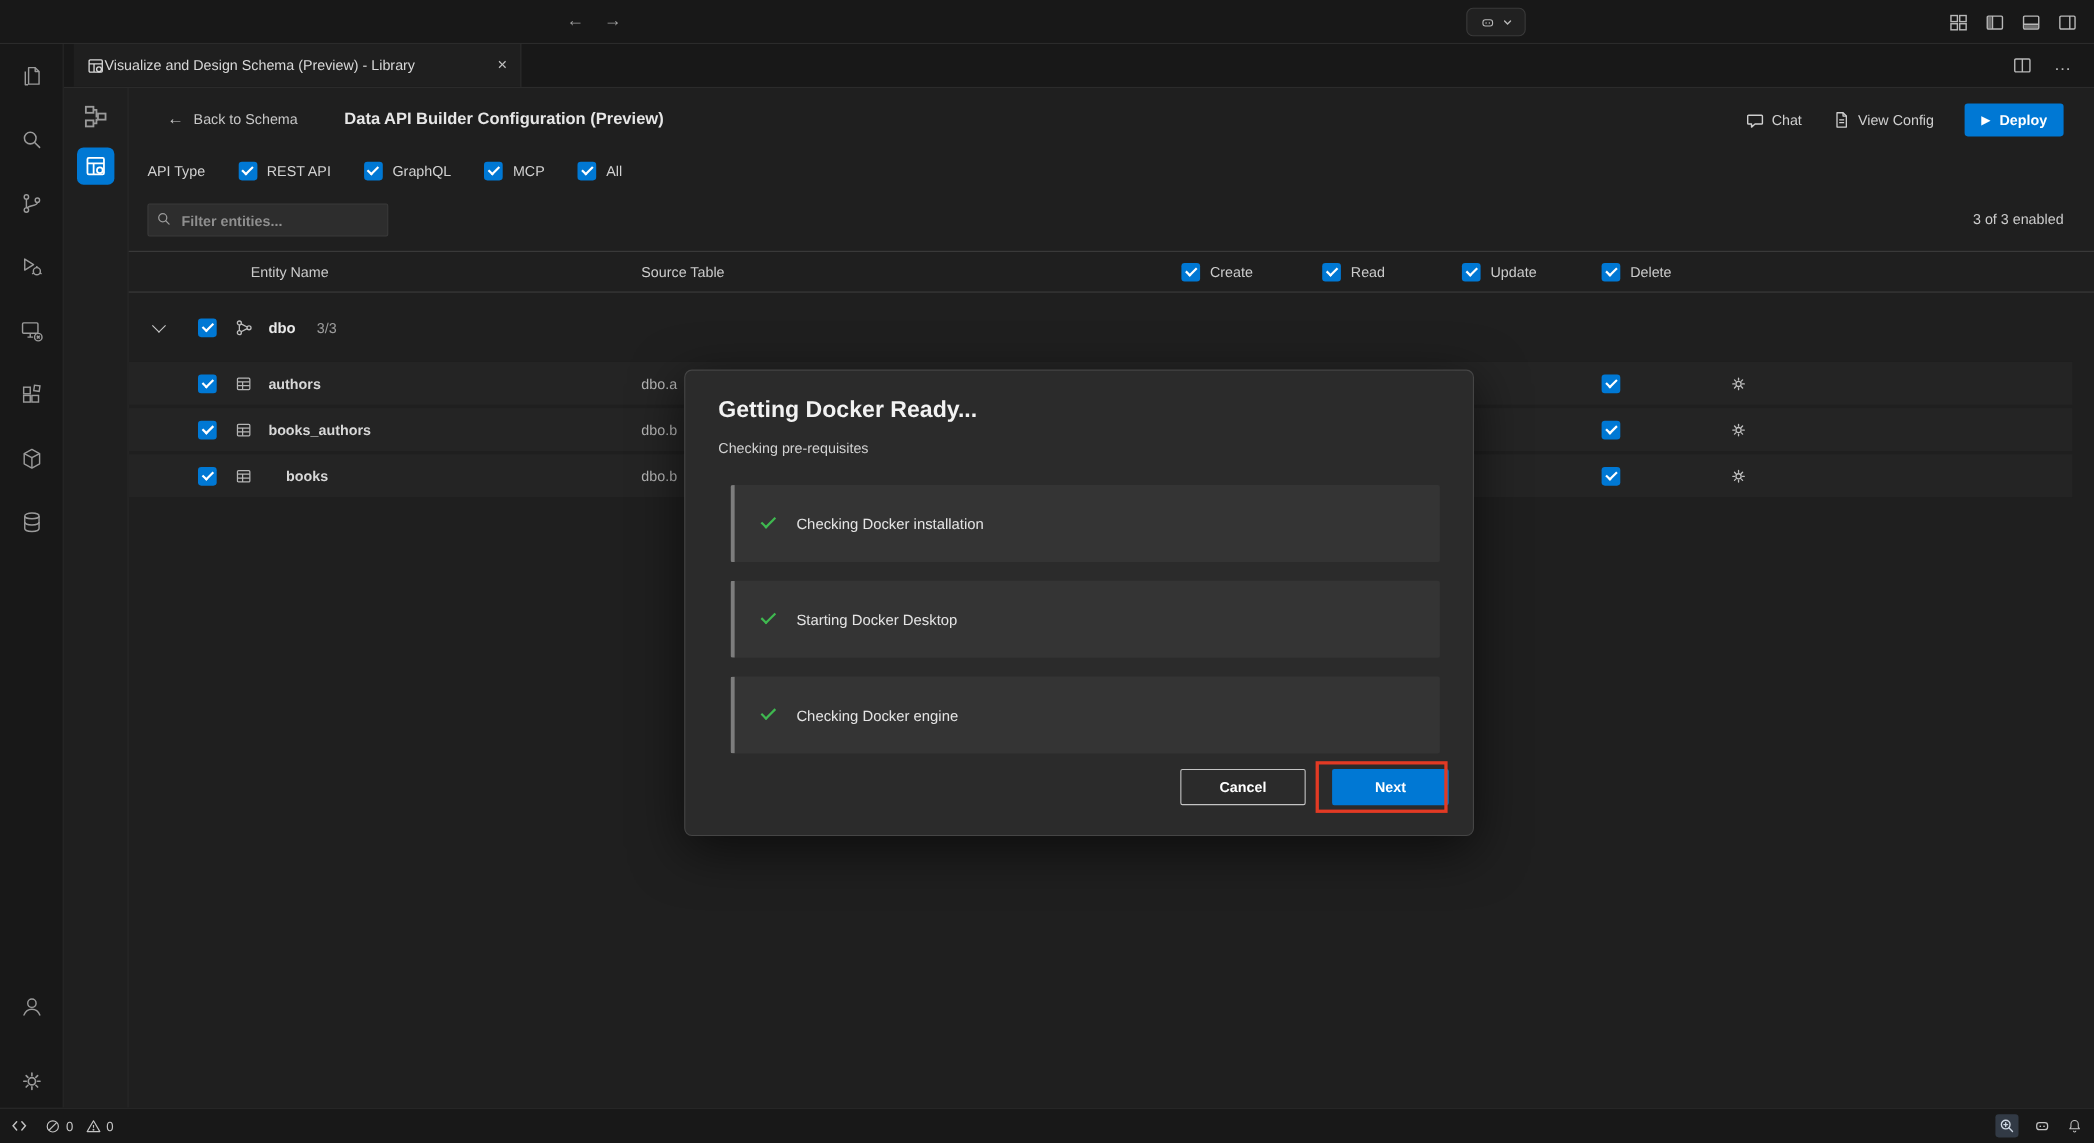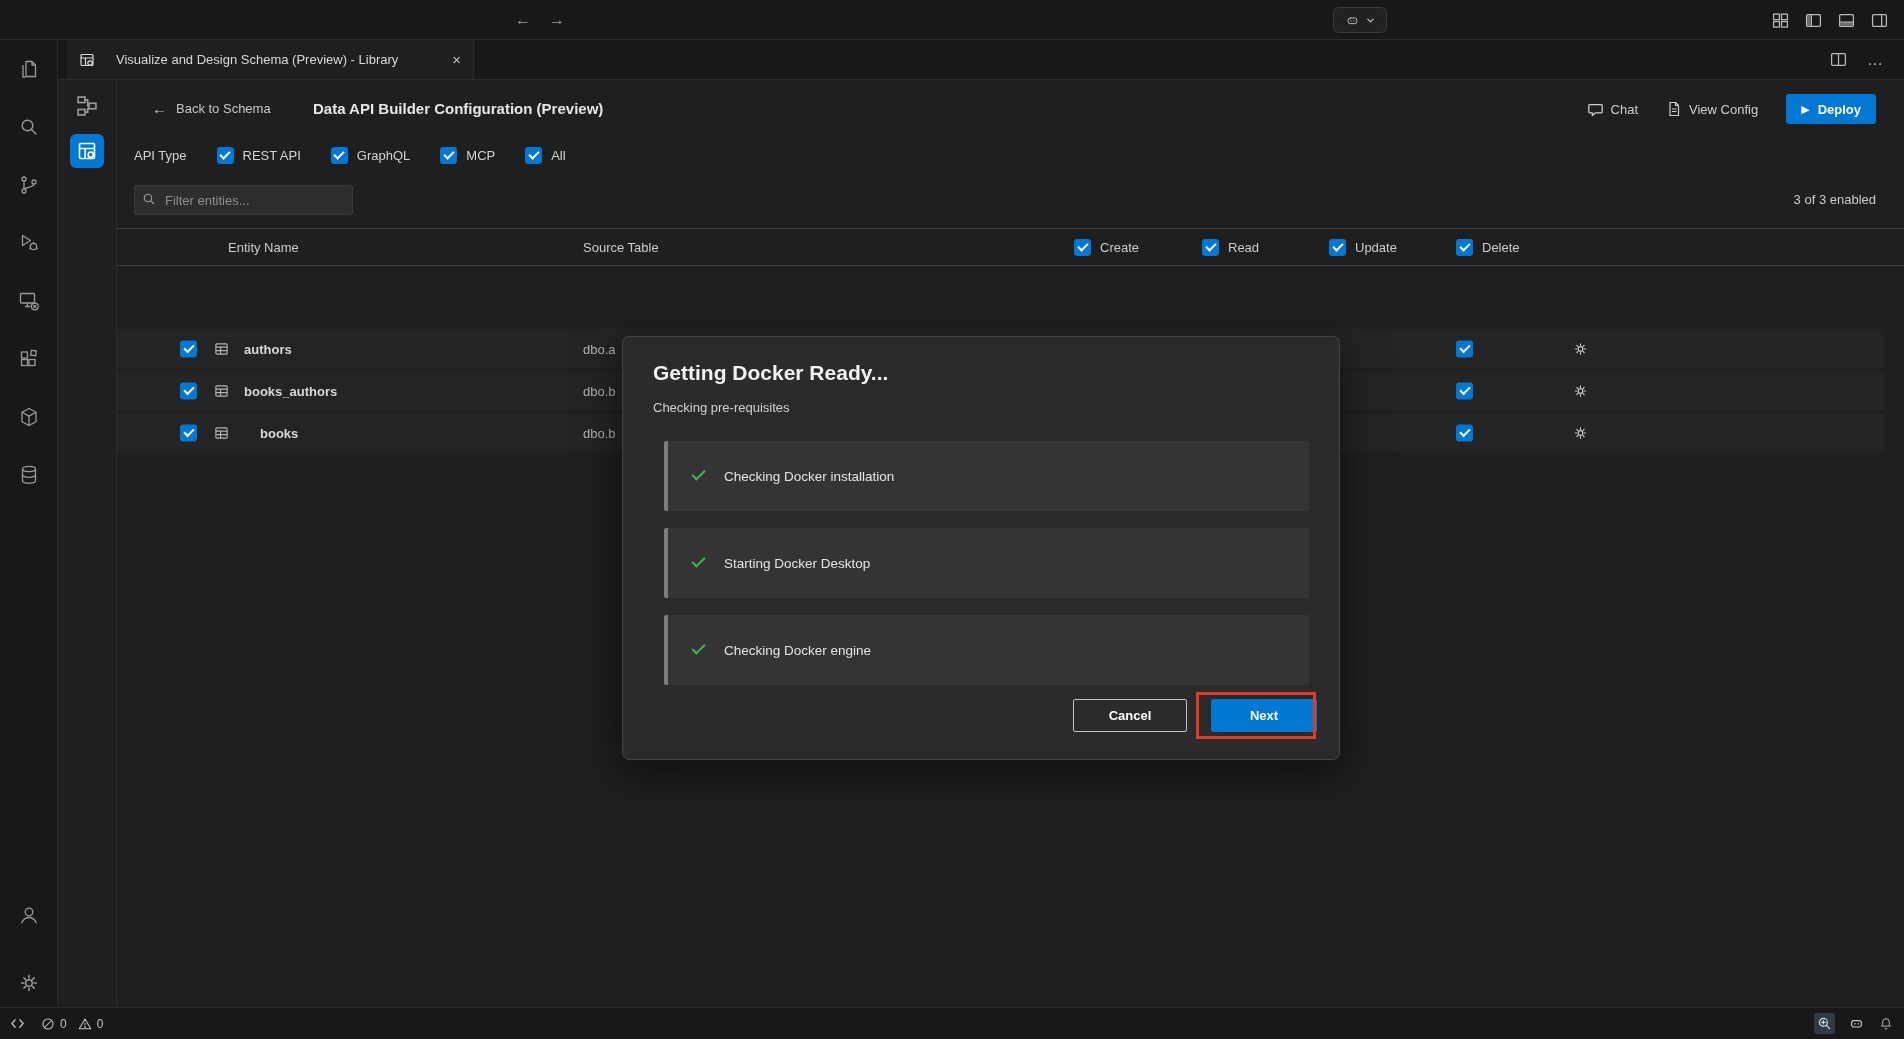--- a/index.html
+++ b/index.html
@@ -16,21 +16,21 @@
   .layout-icons { position:absolute; right:16px; top:0; height:40px; display:flex; gap:16px; align-items:center; color:#b8b8b8; }
 
   
   .activitybar { position:absolute; left:0; top:40px; bottom:32px; width:58px; background:#181818; border-right:1px solid #2b2b2b; display:flex; flex-direction:column; align-items:center; padding-top:5px; gap:10px; }
   .act-item { width:48px; height:48px; display:flex; align-items:center; justify-content:center; color:#9a9a9a; }
   .act-spacer { flex:1; }
   .act-item.bottom1 { margin-bottom:10px; }
 
   
   .tabbar { position:absolute; left:58px; top:40px; right:0; height:40px; background:#181818; border-bottom:1px solid #2b2b2b; display:flex; align-items:stretch; }
-  .tab { margin-left:9px; width:407px; background:#1f1f1f; border-right:1px solid #2b2b2b; display:flex; align-items:center; gap:21px; padding:0 12px; color:#d8d8d8;text-align:right; }
+  .tab { margin-left:9px; width:407px; background:#1f1f1f; border-right:1px solid #2b2b2b; display:flex; align-items:center; gap:0; padding:0 12px; color:#d8d8d8;text-align:right; }
   .tab .close { margin-left:auto; color:#c2c2c2; font-size:15px; }
   .tab-actions { margin-left:auto; display:flex; align-items:center; gap:20px; padding-right:20px; color:#b8b8b8; }
   .more-dots { font-size:16px; letter-spacing:1px; }
 
   
   .mini-sidebar { position:absolute; left:58px; top:80px; bottom:32px; width:59px; background:#1f1f1f; border-right:1px solid #2b2b2b; display:flex; flex-direction:column; align-items:center; padding-top:12px; gap:14px; }
   .mini-icon { width:30px; height:28px; display:flex; align-items:center; justify-content:center; color:#9a9a9a; }
   .mini-icon.active { width:34px; height:34px; background:var(--accent-blue,#0078d4); border-radius:6px; color:#fff; }
 
   
@@ -42,21 +42,21 @@
   .deploy-btn { background:var(--accent-blue,#0078d4); color:#fff; font-weight:bold; font-size:13px; height:30px; padding:0 15px; border-radius:3px; border:none; display:flex; align-items:center; gap:8px; }
   .play-glyph { font-size:11px; }
 
   .api-row { position:absolute; left:17px; top:60px; height:30px; display:flex; align-items:center; gap:30px; color:#d2d2d2; }
   .opt { display:flex; align-items:center; gap:9px; }
 
   .cb { width:17px; height:17px; border-radius:3px; background:var(--accent-blue,#0078d4); position:relative; flex:none; display:inline-block; }
   .cb::after { content:""; position:absolute; left:3.5px; top:4.5px; width:8px; height:4px; border-left:2px solid #fff; border-bottom:2px solid #fff; transform:rotate(-45deg); }
 
   .filter-wrap { position:absolute; left:17px; top:105px; width:219px; height:30px; }
-  .filter-wrap input { width:100%; height:100%; background:#2d2d2d; border:1px solid #3a3a3a; border-radius:2px; color:#c5c5c5; padding:0 8px 0 30px; font-size:13px; outline:none; }
+  .filter-wrap input { width:100%; height:100%; background:#2d2d2d; border:1px solid #3a3a3a; border-radius:2px; color:#c5c5c5; padding:0 8px 0 30px; font-size:13px; outline:none;font-weight:bold; }
   .filter-wrap input::placeholder { color:#8f8f8f; }
   .filter-search-icon { position:absolute; left:8px; top:7px; color:#9a9a9a; }
   .enabled-summary { position:absolute; right:28px; top:105px; line-height:30px; color:#cccccc; }
 
   .thead { position:absolute; left:0; right:0; top:148px; height:38px; border-top:1px solid #3c3c3c; border-bottom:1px solid #3c3c3c; color:#cccccc; }
   .thead .col { position:absolute; top:0; height:100%; display:flex; align-items:center; }
   .crud { position:absolute; top:0; height:100%; display:flex; align-items:center; gap:9px; }
 
   .group-row { position:absolute; left:0; right:0; top:197px; height:41px; }
   .group-row > * { position:absolute; top:50%; transform:translateY(-50%); }
@@ -337,20 +337,34 @@
       <div class="crud" style="left:1212px;" data-interactable="false">
         <span class="cb" data-interactable="true"></span>
         <span data-interactable="false">Update</span>
       </div>
       <div class="crud" style="left:1339px;" data-interactable="false">
         <span class="cb" data-interactable="true"></span>
         <span data-interactable="false">Delete</span>
       </div>
     </div>
 
+    <div class="group-row" data-interactable="true">
+      <span class="chev" style="left:23px;" data-interactable="true"></span>
+      <span class="cb" style="left:63px;" data-interactable="true"></span>
+      <span style="left:97px; color:#bdbdbd;" data-interactable="false">
+        <svg width="16" height="16" viewBox="0 0 16 16" fill="none" stroke="currentColor" stroke-width="1.2">
+            <circle cx="3.6" cy="3.6" r="1.8"></circle>
+            <circle cx="3.6" cy="12.4" r="1.8"></circle>
+            <circle cx="12.4" cy="8" r="1.8"></circle>
+            <path d="M3.6 5.4v5.2M5.2 4.4l5.5 2.9M5.2 11.6l5.5-2.9"></path>
+          </svg>
+      </span>
+      <span class="group-name" style="left:127px;" data-interactable="false">dbo</span>
+      <span class="group-count" style="left:171px;" data-interactable="false">3/3</span>
+    </div>
 
     <div class="erow" style="top:249px;" data-interactable="true">
       <span class="cb" style="left:63px;" data-interactable="true"></span>
       <span style="left:97px; color:#b5b5b5;" data-interactable="false">
         <svg width="15" height="15" viewBox="0 0 16 16" fill="none" stroke="currentColor" stroke-width="1.2">
             <rect x="2" y="2.5" width="12" height="11" rx="1"></rect>
             <path d="M2 6h12M2 9.7h12M7 6v7.5"></path>
           </svg>
       </span>
       <span class="entity-name" style="left:127px;" data-interactable="false">authors</span>

